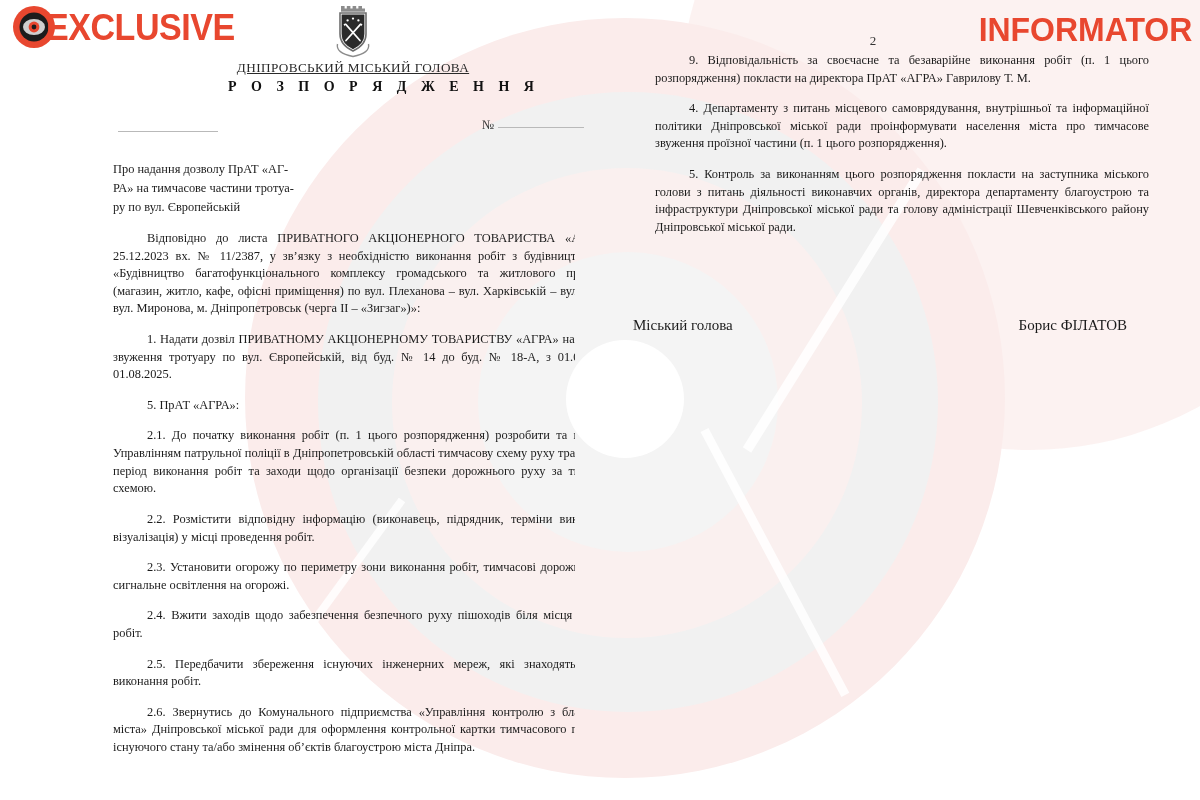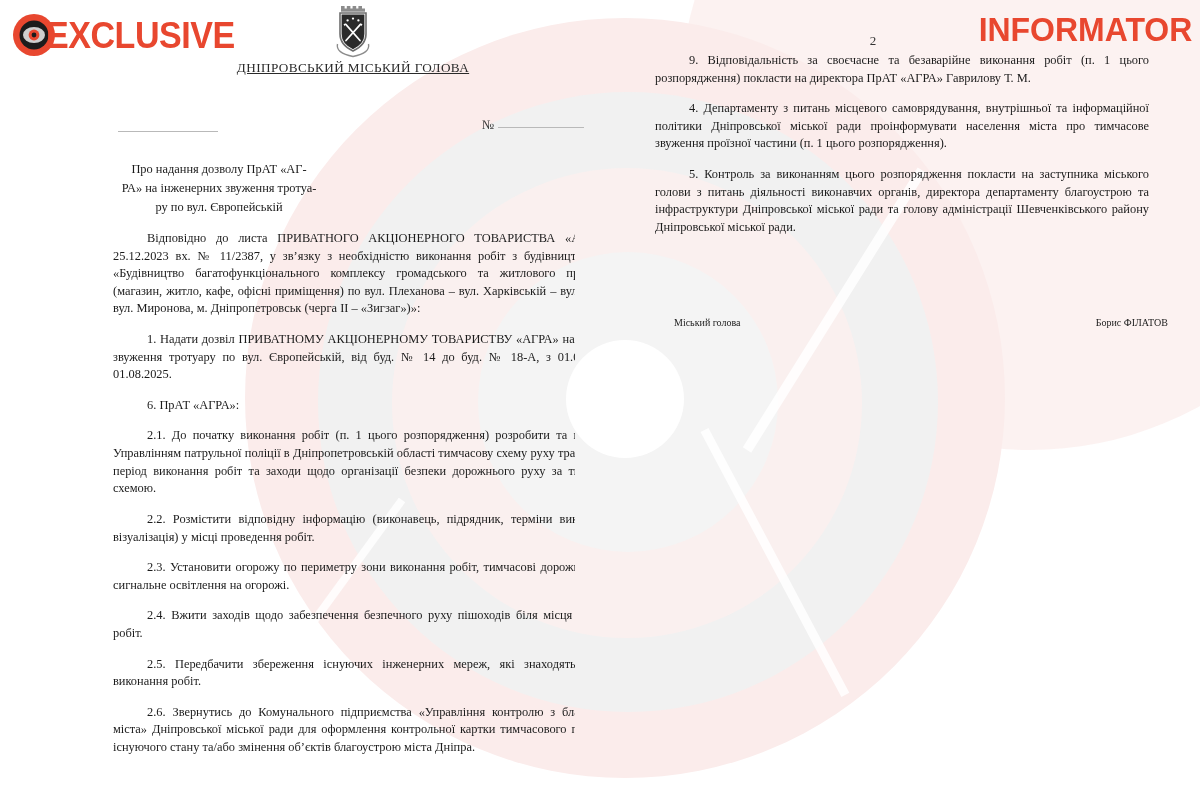--- a/index.html
+++ b/index.html
@@ -91,21 +91,21 @@
   #page {
     position: absolute;
     inset: 0;
     z-index: 2;
   }
 
   
   #exclusive-badge {
     position: absolute;
     left: 12px;
-    top: 13px;
+    top: 5px;
     display: flex;
     align-items: center;
     z-index: 6;
   }
   #exclusive-badge .eye {
     width: 44px;
     height: 44px;
     flex: 0 0 auto;
     display: block;
   }
@@ -223,47 +223,47 @@
   .para .ind { display: inline-block; width: 34px; }
 
   
   #subject-block {
     position: absolute;
     left: 113px;
     top: 160px;
     width: 212px;
     font-size: 12.4px;
     line-height: 1.52;
-    text-align: center;
+    text-align: left;
     color: #1b1b1b;
   }
   #subject-block div { white-space: nowrap; }
 
   
   #page-number {
     position: absolute;
     left: 0;
     top: 33px;
     width: 1200px;
     text-align: center;
     font-size: 13px;
     color: #333;
     transform: translateX(273px);
   }
 
   
   #signature-row {
     position: absolute;
-    left: 674px;
+    left: 633px;
     top: 317px;
     width: 494px;
     display: flex;
     justify-content: space-between;
     align-items: baseline;
-    font-size: 10px;
+    font-size: 15px;
     color: #1b1b1b;
   }
 </style>
 </head>
 <body>
 
 <div id="watermark-layer">
   <div class="wm-corner"></div>
   <div class="wm-ring wm-r1"></div>
   <div class="wm-ring wm-r2"></div>
@@ -317,42 +317,43 @@
       <g fill="#ffffff">
         <path d="M30.4 17.2 l2.1 1.1 -1.3 2.0 z"></path>
         <path d="M15.6 17.2 l-2.1 1.1 1.3 2.0 z"></path>
       </g>
 
       <g fill="none" stroke="#8c8c8c" stroke-width="1.4">
         <path d="M7.5 38 Q5.5 47 23 50.5 Q40.5 47 38.5 38"></path>
       </g>
     </svg>
     <div id="authority-line">ДНІПРОВСЬКИЙ МІСЬКИЙ ГОЛОВА</div>
+    <div id="doc-kind">Р О З П О Р Я Д Ж Е Н Н Я</div>
   </div>
 
   <div id="rule-date"></div>
 
   <div id="number-group">
     <span id="number-symbol">№</span>
     <span id="rule-number"></span>
   </div>
 
   <div id="page-number">2</div>
 
   <div id="subject-block">
     <div>Про  надання  дозволу  ПрАТ  «АГ-</div>
-    <div>РА»  на  інженерних  звуження  тротуа-</div>
+    <div>РА»  на  тимчасове  частини  тротуа-</div>
     <div>ру по вул. Європейській</div>
   </div>
 
   <div id="left-column" class="column">
     <div style="height:72px"></div>
     <p class="para wide"><span class="ind"></span><span>Відповідно до листа ПРИВАТНОГО АКЦІОНЕРНОГО ТОВАРИСТВА «АГРА» від 25.12.2023 вх. № 11/2387, у зв’язку з необхідністю виконання робіт з будівництва об’єкта «Будівництво багатофункціонального комплексу громадського та житлового призначення (магазин, житло, кафе, офісні приміщення) по вул. Плеханова – вул. Харківській – вул. Глинки – вул. Миронова, м. Дніпропетровськ (черга II – «Зигзаг»)»:</span></p>
     <p class="para wide"><span class="ind"></span><span>1. Надати дозвіл ПРИВАТНОМУ АКЦІОНЕРНОМУ ТОВАРИСТВУ «АГРА» на тимчасове звуження тротуару по вул. Європейській, від буд. № 14 до буд. № 18-А, з 01.02.2023 по 01.08.2025.</span></p>
-    <p class="para wide"><span class="ind"></span><span>6. ПрАТ «АГРА»:</span></p>
+    <p class="para wide"><span class="ind"></span><span>5. ПрАТ «АГРА»:</span></p>
     <p class="para wide"><span class="ind"></span><span>2.1. До початку виконання робіт (п. 1 цього розпорядження) розробити та погодити з Управлінням патрульної поліції в Дніпропетровській області тимчасову схему руху транспорту на період виконання робіт та заходи щодо організації безпеки дорожнього руху за тимчасовою схемою.</span></p>
     <p class="para wide"><span class="ind"></span><span>2.2. Розмістити відповідну інформацію (виконавець, підрядник, терміни виконання та візуалізація) у місці проведення робіт.</span></p>
     <p class="para wide"><span class="ind"></span><span>2.3. Установити огорожу по периметру зони виконання робіт, тимчасові дорожні знаки та сигнальне освітлення на огорожі.</span></p>
     <p class="para wide"><span class="ind"></span><span>2.4. Вжити заходів щодо забезпечення безпечного руху пішоходів біля місця виконання робіт.</span></p>
     <p class="para wide"><span class="ind"></span><span>2.5. Передбачити збереження існуючих інженерних мереж, які знаходяться у зоні виконання робіт.</span></p>
     <p class="para wide"><span class="ind"></span><span>2.6. Звернутись до Комунального підприємства «Управління контролю з благоустроєм міста» Дніпровської міської ради для оформлення контрольної картки тимчасового погіршення існуючого стану та/або змінення об’єктів благоустрою міста Дніпра.</span></p>
   </div>
 
   <div id="right-column" class="column">
     <p class="para"><span class="ind"></span><span>9. Відповідальність за своєчасне та безаварійне виконання робіт (п. 1 цього розпорядження) покласти на директора ПрАТ «АГРА» Гаврилову Т. М.</span></p>

